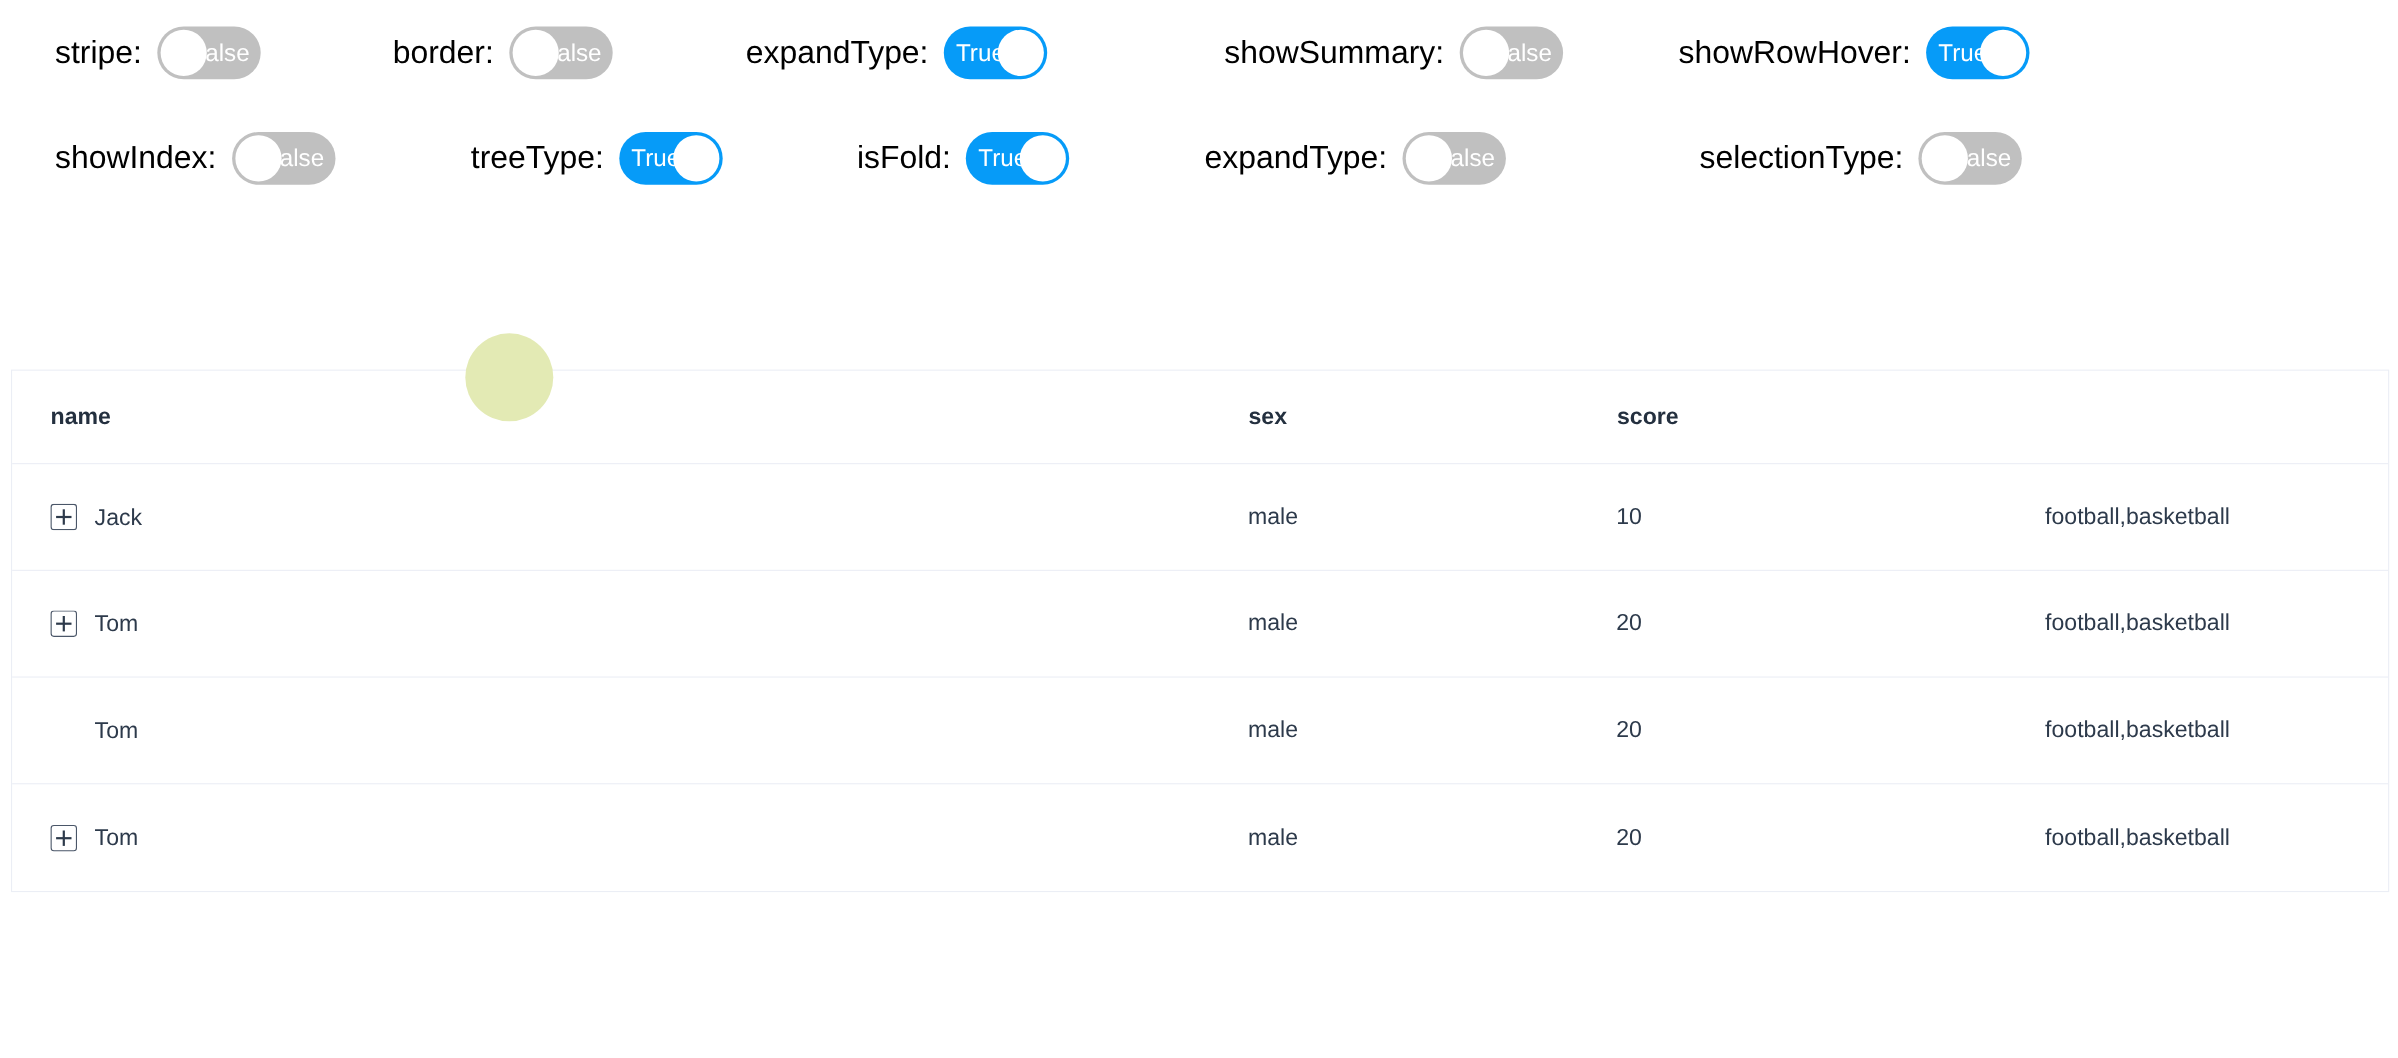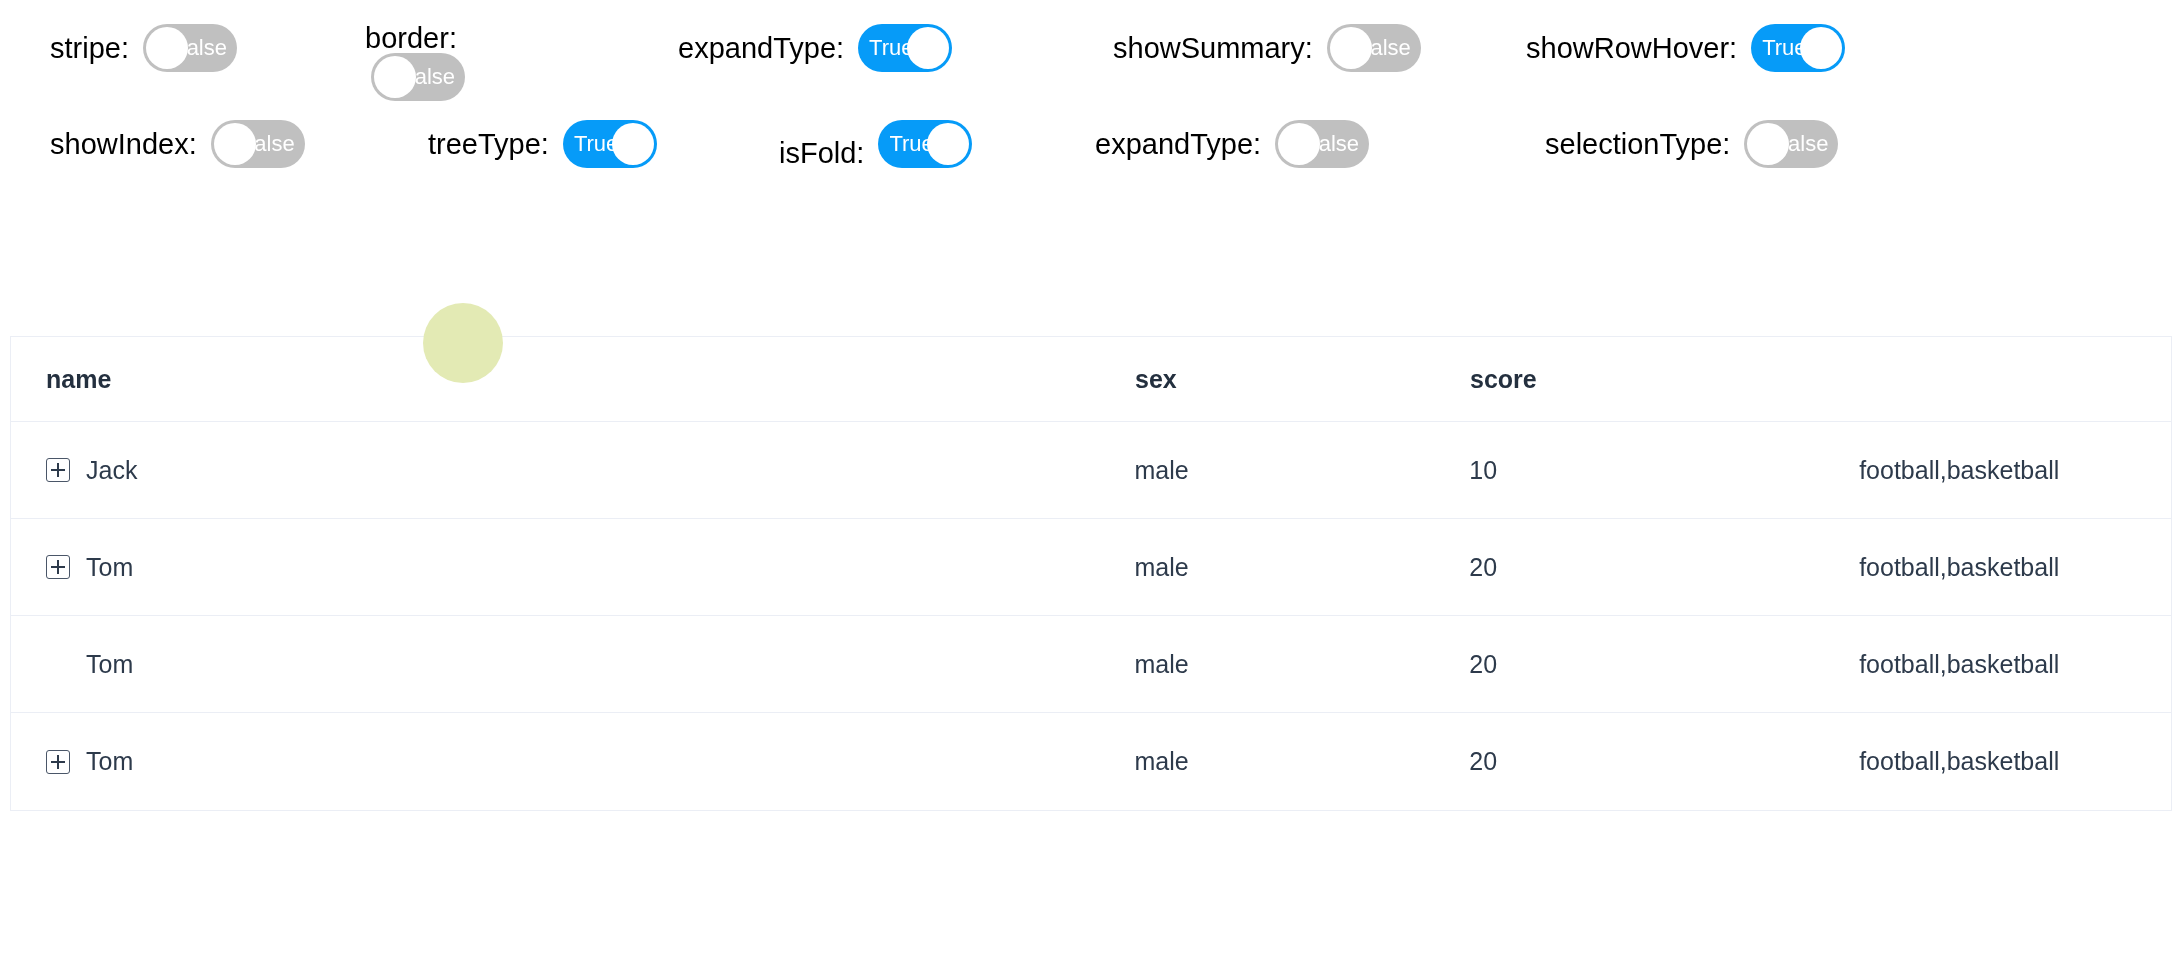--- a/index.html
+++ b/index.html
@@ -99,21 +99,21 @@
     border-bottom: 1px solid #ebeef5;
     height: 97px;
   }
   .tbl-row.last { border-bottom: none; }
   .tbl-head {
     height: 85px;
   }
   .tbl-cell {
     box-sizing: border-box;
     padding-left: 0;
-    font-size: 25px;
+    font-size: 21px;
     color: #2d3a4b;
     font-family: "Liberation Sans", sans-serif;
     overflow: hidden;
     white-space: nowrap;
   }
   .tbl-head .tbl-cell {
     font-weight: bold;
     color: #24303f;
   }
   .col-name  { width: 1124px; padding-left: 35px; display: flex; align-items: center; }
@@ -166,21 +166,21 @@
 
 <div class="switch-rows">
   <div class="switch-row" id="ctrl-row-0">
       <div class="switch-group" style="left: 50px; top: 24px;">
         <span class="switch-label">stripe:</span>
         <div class="switch off">
           <span class="switch-text">False</span>
           <span class="switch-knob"></span>
         </div>
       </div>
-      <div class="switch-group" style="left: 357px; top: 24px; flex-direction: column;">
+      <div class="switch-group" style="left: 357px; top: 24px;">
         <span class="switch-label">border:</span>
         <div class="switch off">
           <span class="switch-text">False</span>
           <span class="switch-knob"></span>
         </div>
       </div>
       <div class="switch-group" style="left: 678px; top: 24px;">
         <span class="switch-label">expandType:</span>
         <div class="switch on">
           <span class="switch-text">True</span>
@@ -210,21 +210,21 @@
           <span class="switch-knob"></span>
         </div>
       </div>
       <div class="switch-group" style="left: 428px; top: 24px;">
         <span class="switch-label">treeType:</span>
         <div class="switch on">
           <span class="switch-text">True</span>
           <span class="switch-knob"></span>
         </div>
       </div>
-      <div class="switch-group" style="left: 779px; top: 24px; align-items: flex-end;">
+      <div class="switch-group" style="left: 779px; top: 24px;">
         <span class="switch-label">isFold:</span>
         <div class="switch on">
           <span class="switch-text">True</span>
           <span class="switch-knob"></span>
         </div>
       </div>
       <div class="switch-group" style="left: 1095px; top: 24px;">
         <span class="switch-label">expandType:</span>
         <div class="switch off">
           <span class="switch-text">False</span>

